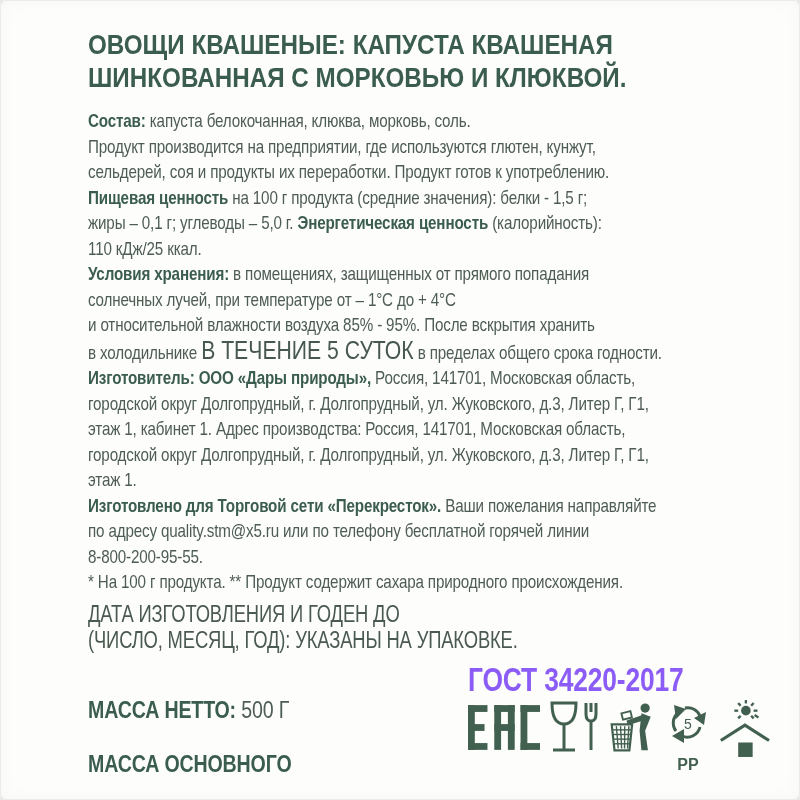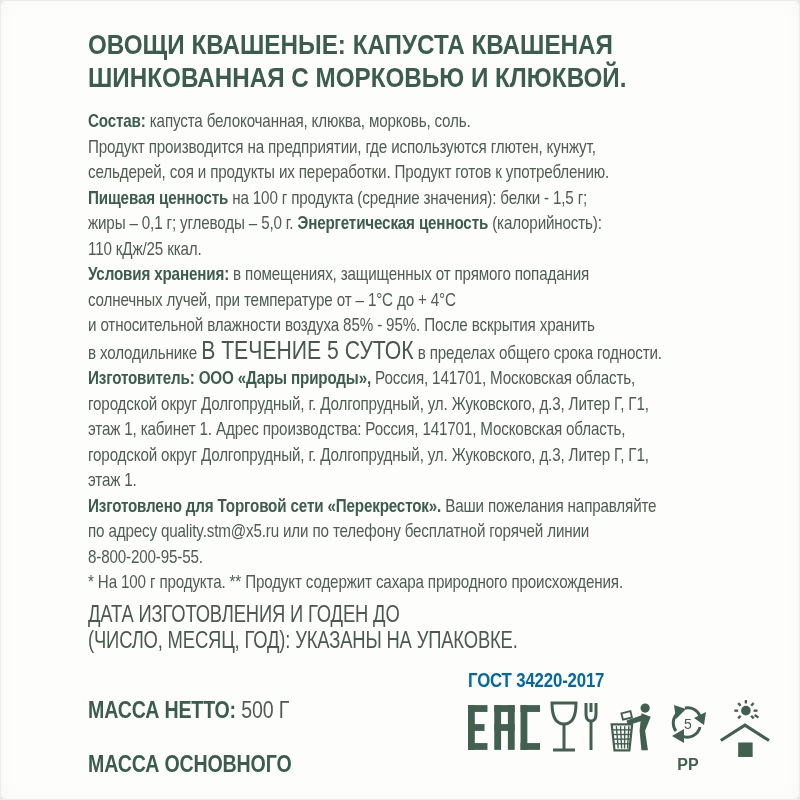--- a/index.html
+++ b/index.html
@@ -21,21 +21,21 @@
   .mb-sm{margin-bottom:2px;}
   .big-caps{font-size:26.5px;letter-spacing:0;color:#46584f;}
   .footnote{font-size:19px;margin-top:2px;}
   .date-block{margin-top:6px;font-size:23px;line-height:26px;color:#4a5a51;width:840px;}
   .bottom{position:relative;margin-top:14px;height:110px;}
   .mass-block{position:absolute;left:0;top:2px;font-size:24.5px;line-height:27px;}
   .mass-block b{font-weight:bold;color:#3b5d4f;}
   .mass-block .val{font-weight:normal;color:#4e5d54;}
   .mass-line{white-space:pre;}
   .certs{position:absolute;left:380px;top:0;width:290px;}
-  .gost{font-size:21px;font-weight:bold;color:#0369a1;line-height:26px;}
+  .gost{font-size:33px;font-weight:bold;color:#8b5cf6;line-height:26px;}
   .icons{display:flex;align-items:flex-start;gap:6px;margin-top:7px;color:#42604f;}
   .icons svg{display:block;flex:0 0 auto;}
   .ic-eac{margin-top:5px;}
   .ic-recycle{margin-bottom:-14px;}
 </style>
 </head>
 <body>
 
 <div class="page">
 

